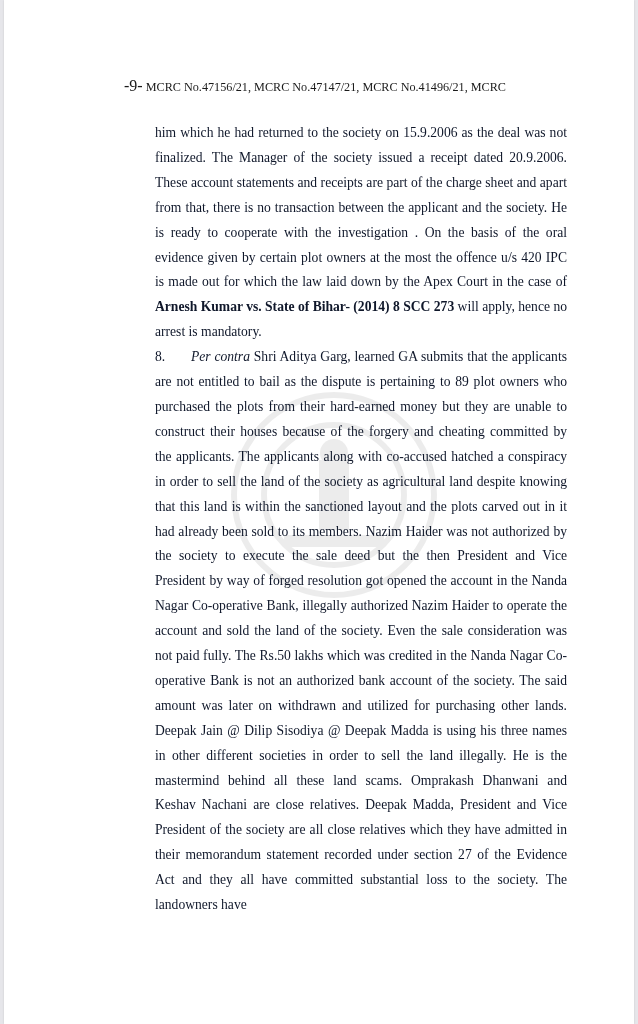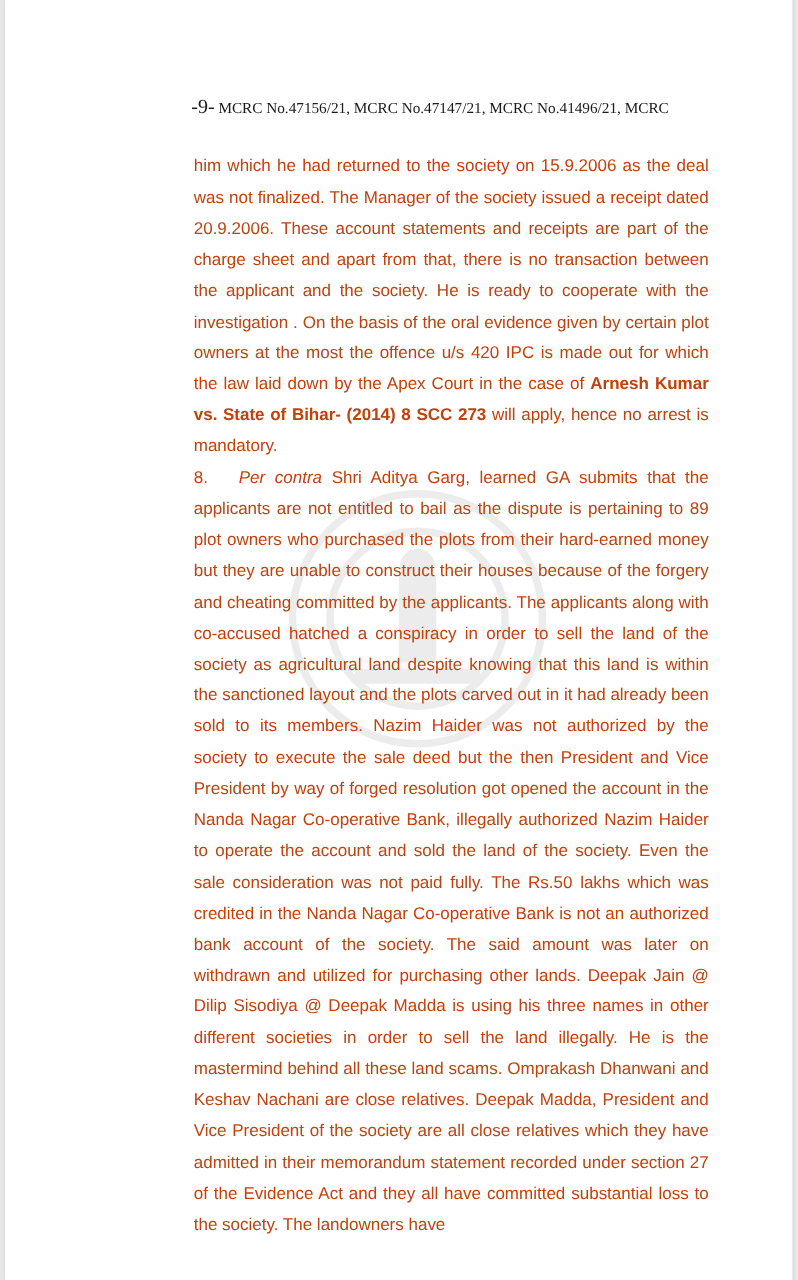--- a/index.html
+++ b/index.html
@@ -29,33 +29,32 @@
     }
     .header {
       position: absolute;
       left: 120px;
       top: 78px;
       width: 440px;
       font-family: "Liberation Serif", serif;
       font-size: 12.2px;
       color: #1a1a1a;
       line-height: 16px;
-      text-align: center;
     }
     .header .pageno {
       font-size: 16px;
     }
     .body-text {
       position: absolute;
       left: 151px;
       top: 121px;
       width: 412px;
-      font-family: Liberation Sans, sans-serif;
+      font-family: Liberation Serif, serif;
       font-size: 13.6px;
-      color: #c2410c;
+      color: #0f172a;
       line-height: 24.9px;
       text-align: justify;
     }
     .body-text p {
       margin: 0;
     }
     .bold { font-weight: bold; }
     .ital { font-style: italic; }
     .para-num {
       display: inline-block;

